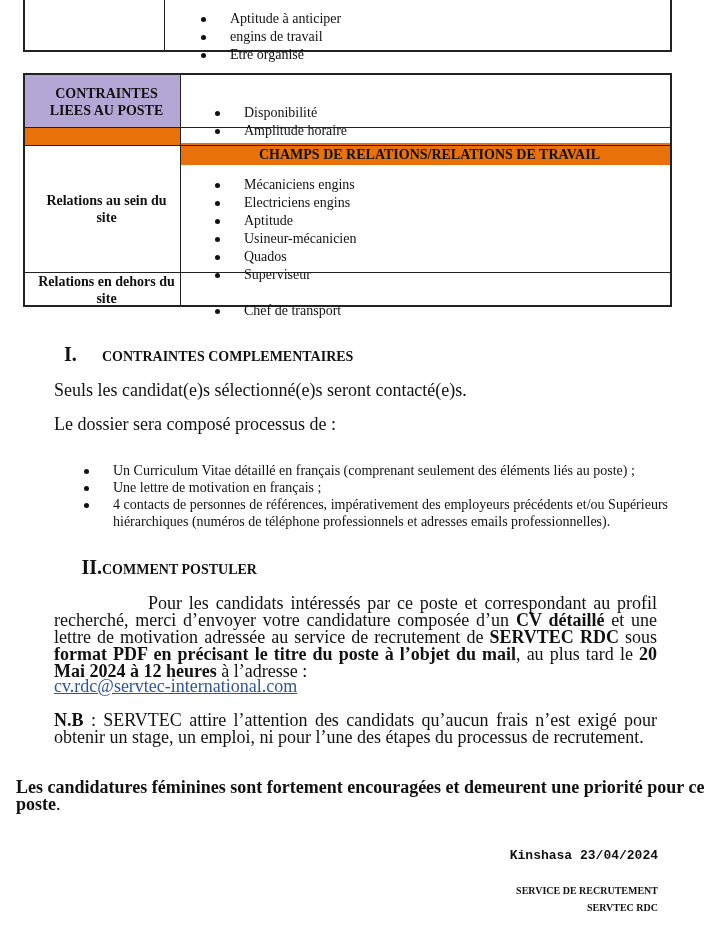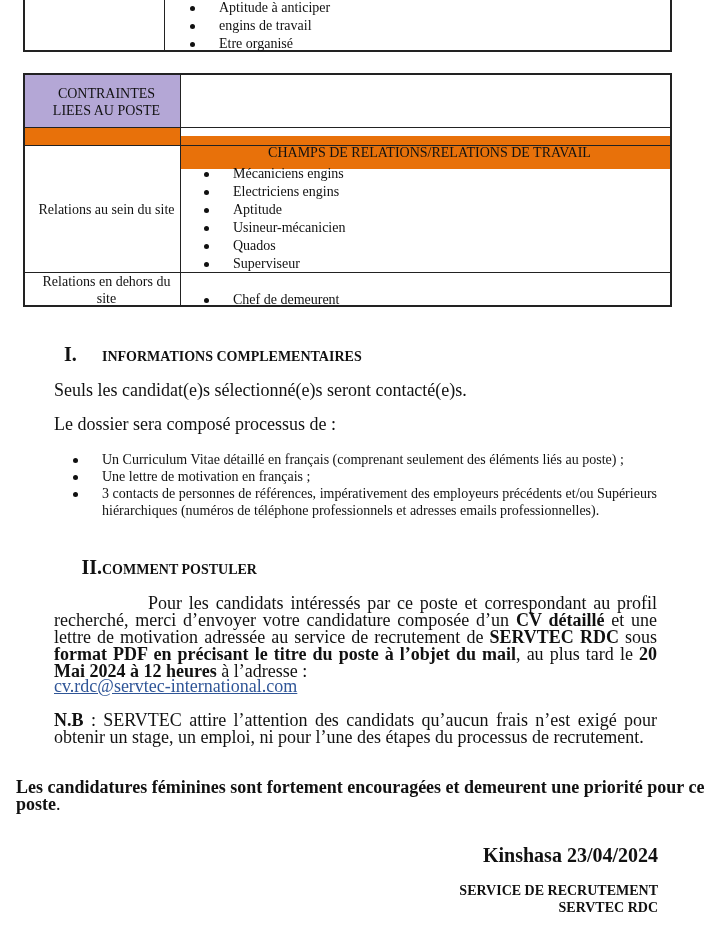--- a/index.html
+++ b/index.html
@@ -9,40 +9,40 @@
     color: #111111; font-size: 14px;
   }
   .abs { position: absolute; }
 
   
   .tbl-top {
     position: absolute; left: 23px; top: -2px; width: 649px; height: 54px;
     border: 2px solid #222; border-top: none; box-sizing: border-box;
   }
   .tbl-top .sep { position: absolute; left: 139px; top: 0; bottom: 0; width: 1px; background: #222; }
-  .bul-list { list-style: none; margin: 0; padding: 0; }
+  .bul-list { list-style: none; margin: 11px; padding: 0; }
   .bul-list li { position: relative; line-height: 18px; font-size: 14px; }
   .bul-list li::before {
     content: ""; position: absolute; left: -29px; top: 7px;
     width: 5px; height: 5px; border-radius: 50%; background: #111;
   }
 
   
   .tbl {
     position: absolute; left: 23px; top: 73px; width: 649px; height: 234px;
     border: 2px solid #222; box-sizing: border-box;
   }
   .cell { position: absolute; box-sizing: border-box; }
   .purple { background: #b4a7d6; }
   .orange { background: #e8710a; }
   .hline { position: absolute; left: 0; right: 0; height: 1px; background: #222; }
   .vline { position: absolute; top: 0; bottom: 0; width: 1px; background: #222; left: 155px; }
   .label-cell {
     display: flex; align-items: center; justify-content: center; text-align: center;
-    font-weight: normal; font-size: 14px; line-height: 17px; padding-left: 8px;
+    font-weight: bold; font-size: 14px; line-height: 17px; padding-left: 8px;
   }
 
   h2.sec {
     position: absolute; margin: 0; font-weight: bold; font-size: 14px;
     display: flex; align-items: baseline;
   }
   h2.sec .num { font-size: 20px; width: 38px; display: inline-block; }
 
   p.t { position: absolute; margin: 0; font-size: 18px; line-height: 17px; }
   .justify { text-align: justify; }
@@ -60,74 +60,78 @@
     <li>engins de travail</li>
     <li>Etre organisé</li>
   </ul>
 </div>
 
 <div class="tbl">
 
   <div class="cell purple label-cell" style="left:0; top:0; width:155px; height:53px;">
     <span style="width:120px;">CONTRAINTES LIEES AU POSTE</span>
   </div>
+  <ul class="bul-list abs" style="left:208px; top:18px;">
+    <li>Disponibilité</li>
+    <li>Amplitude horaire</li>
+  </ul>
 
   <div class="cell orange" style="left:0; top:53px; width:155px; height:17px;"></div>
-  <div class="cell orange label-cell" style="left:156px; top:61px; right:0; height:33px;">
+  <div class="cell orange label-cell" style="left:156px; top:68px; right:0; height:22px;">
     <span>CHAMPS DE RELATIONS/RELATIONS DE TRAVAIL</span>
   </div>
 
   <div class="cell label-cell" style="left:0; top:71px; width:155px; height:126px;">
     <span style="width:140px;">Relations au sein du site</span>
   </div>
   <ul class="bul-list abs" style="left:208px; top:90px;">
     <li>Mécaniciens  engins</li>
     <li>Electriciens  engins</li>
     <li>Aptitude</li>
     <li>Usineur-mécanicien</li>
     <li>Quados</li>
     <li>Superviseur</li>
   </ul>
 
   <div class="cell label-cell" style="left:0; top:198px; width:155px; height:34px;">
     <span style="width:150px;text-align:center;">Relations en dehors du site</span>
   </div>
   <ul class="bul-list abs" style="left:208px; top:216px;">
-    <li>Chef de demeurent</li>
+    <li>Chef de transport</li>
   </ul>
 
   <div class="vline"></div>
   <div class="hline" style="top:52px;"></div>
   <div class="hline" style="top:70px;"></div>
   <div class="hline" style="top:197px;"></div>
 </div>
 
 <h2 class="sec" style="left:64px; top:343px;">
   <span class="num">I.</span>
-  <span>INFORMATIONS COMPLEMENTAIRES</span>
+  <span>CONTRAINTES COMPLEMENTAIRES</span>
 </h2>
 <p class="t" style="left:54px; top:382px;">Seuls les candidat(e)s sélectionné(e)s seront contacté(e)s.</p>
 <p class="t" style="left:54px; top:416px;">Le dossier sera composé processus de :</p>
 <ul class="bul-list abs justify" style="left:102px; top:451px; width:555px;">
   <li style="line-height:17px;">Un Curriculum Vitae détaillé en français (comprenant seulement des éléments liés au poste) ;</li>
   <li style="line-height:17px;">Une lettre de motivation en français ;</li>
-  <li style="line-height:17px;">3 contacts de personnes de références, impérativement des employeurs précédents et/ou Supérieurs hiérarchiques (numéros de téléphone professionnels et adresses emails professionnelles).</li>
+  <li style="line-height:17px;">4 contacts de personnes de références, impérativement des employeurs précédents et/ou Supérieurs hiérarchiques (numéros de téléphone professionnels et adresses emails professionnelles).</li>
 </ul>
 
 <h2 class="sec" style="left:56px; top:556px;">
   <span class="num" style="width:46px;text-align:right;">II.</span>
   <span>COMMENT POSTULER</span>
 </h2>
 <p class="t justify" style="left:54px; top:595px; width:603px; text-indent:94px;"><span>Pour les candidats intéressés par ce poste et correspondant au profil recherché, merci d’envoyer votre candidature composée d’un </span><b>CV détaillé</b><span> et une lettre de motivation adressée au service de recrutement de </span><b>SERVTEC RDC</b><span> sous </span><b>format PDF en précisant le titre du poste à l’objet du mail</b><span>, au plus tard le </span><b>20 Mai 2024 à 12 heures</b><span> à l’adresse :</span></p>
 
 <p class="t" style="left:54px; top:678px;">
   <a class="link">cv.rdc@servtec-international.com</a>
 </p>
 
 <p class="t justify" style="left:54px; top:712px; width:603px;"><b>N.B</b><span> : SERVTEC attire l’attention des candidats qu’aucun frais n’est exigé pour obtenir un stage, un emploi, ni pour l’une des étapes du processus de recrutement.</span></p>
 
 <p class="t" style="left:16px; top:779px;"><b>Les candidatures féminines sont fortement encouragées et demeurent une priorité pour ce poste</b><span>.</span></p>
 
-<p class="t right" style="right:53px; top:847px; font-weight:bold; font-size:20px;">Kinshasa 23/04/2024</p>
-<p class="t right" style="right:53px; top:882px; font-weight:bold; font-size:14px; line-height:17px;">
+<p class="t right" style="right:53px; top:847px; font-weight:bold; font-size:13px;font-family:Liberation Mono, monospace;">Kinshasa 23/04/2024</p>
+<p class="t right" style="right:53px; top:882px; font-weight:bold; font-size:10px; line-height:17px;">
   <span>SERVICE DE RECRUTEMENT</span><br>
   <span>SERVTEC RDC</span>
 </p>
 
 </body></html>

